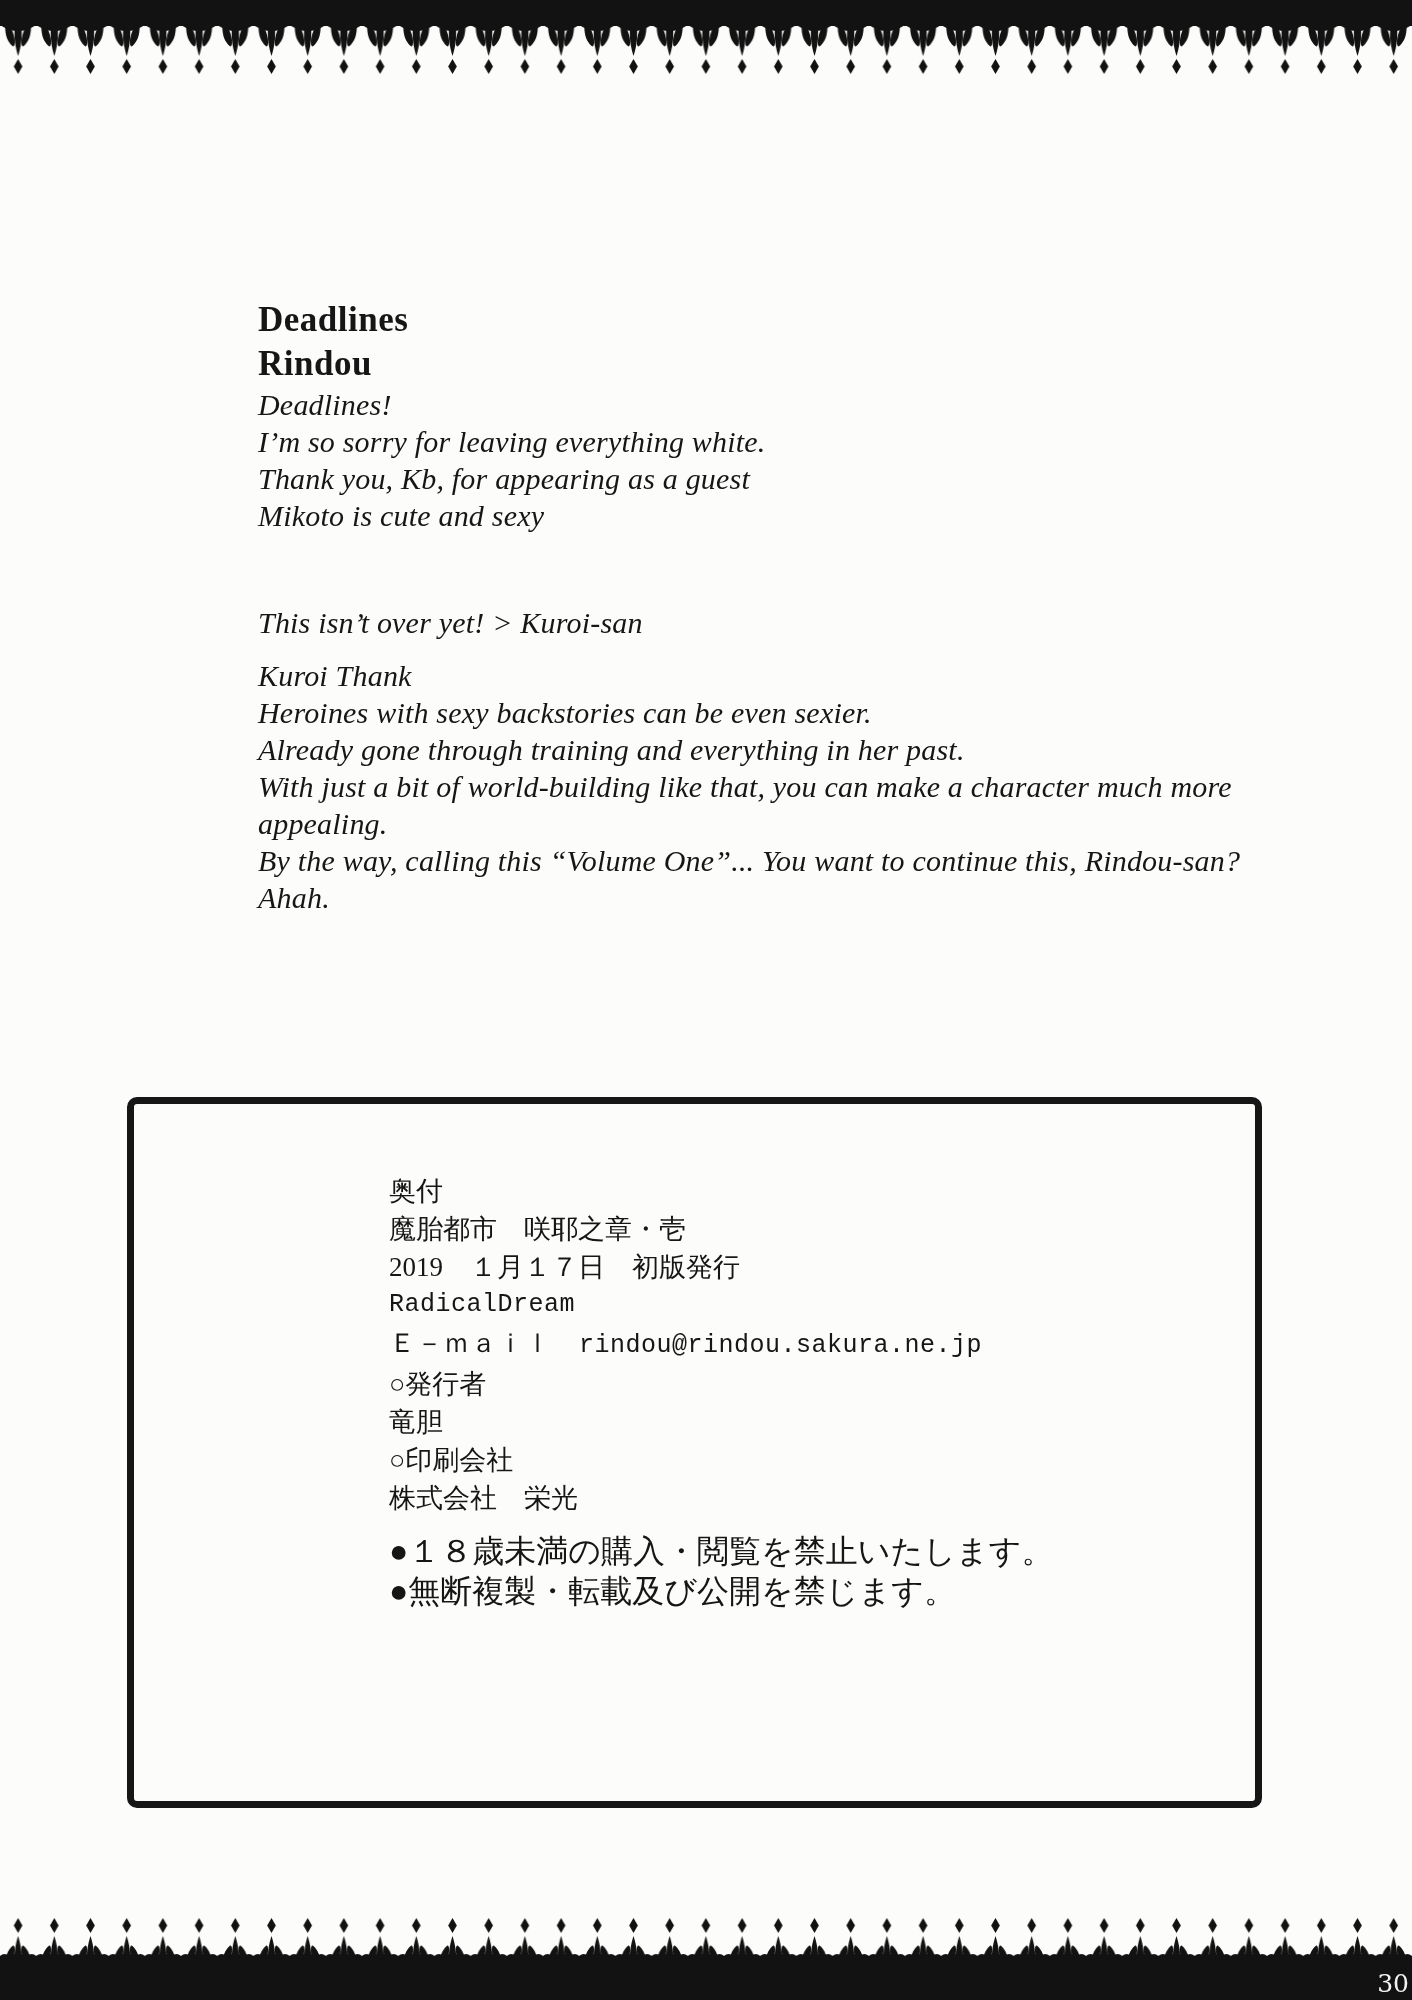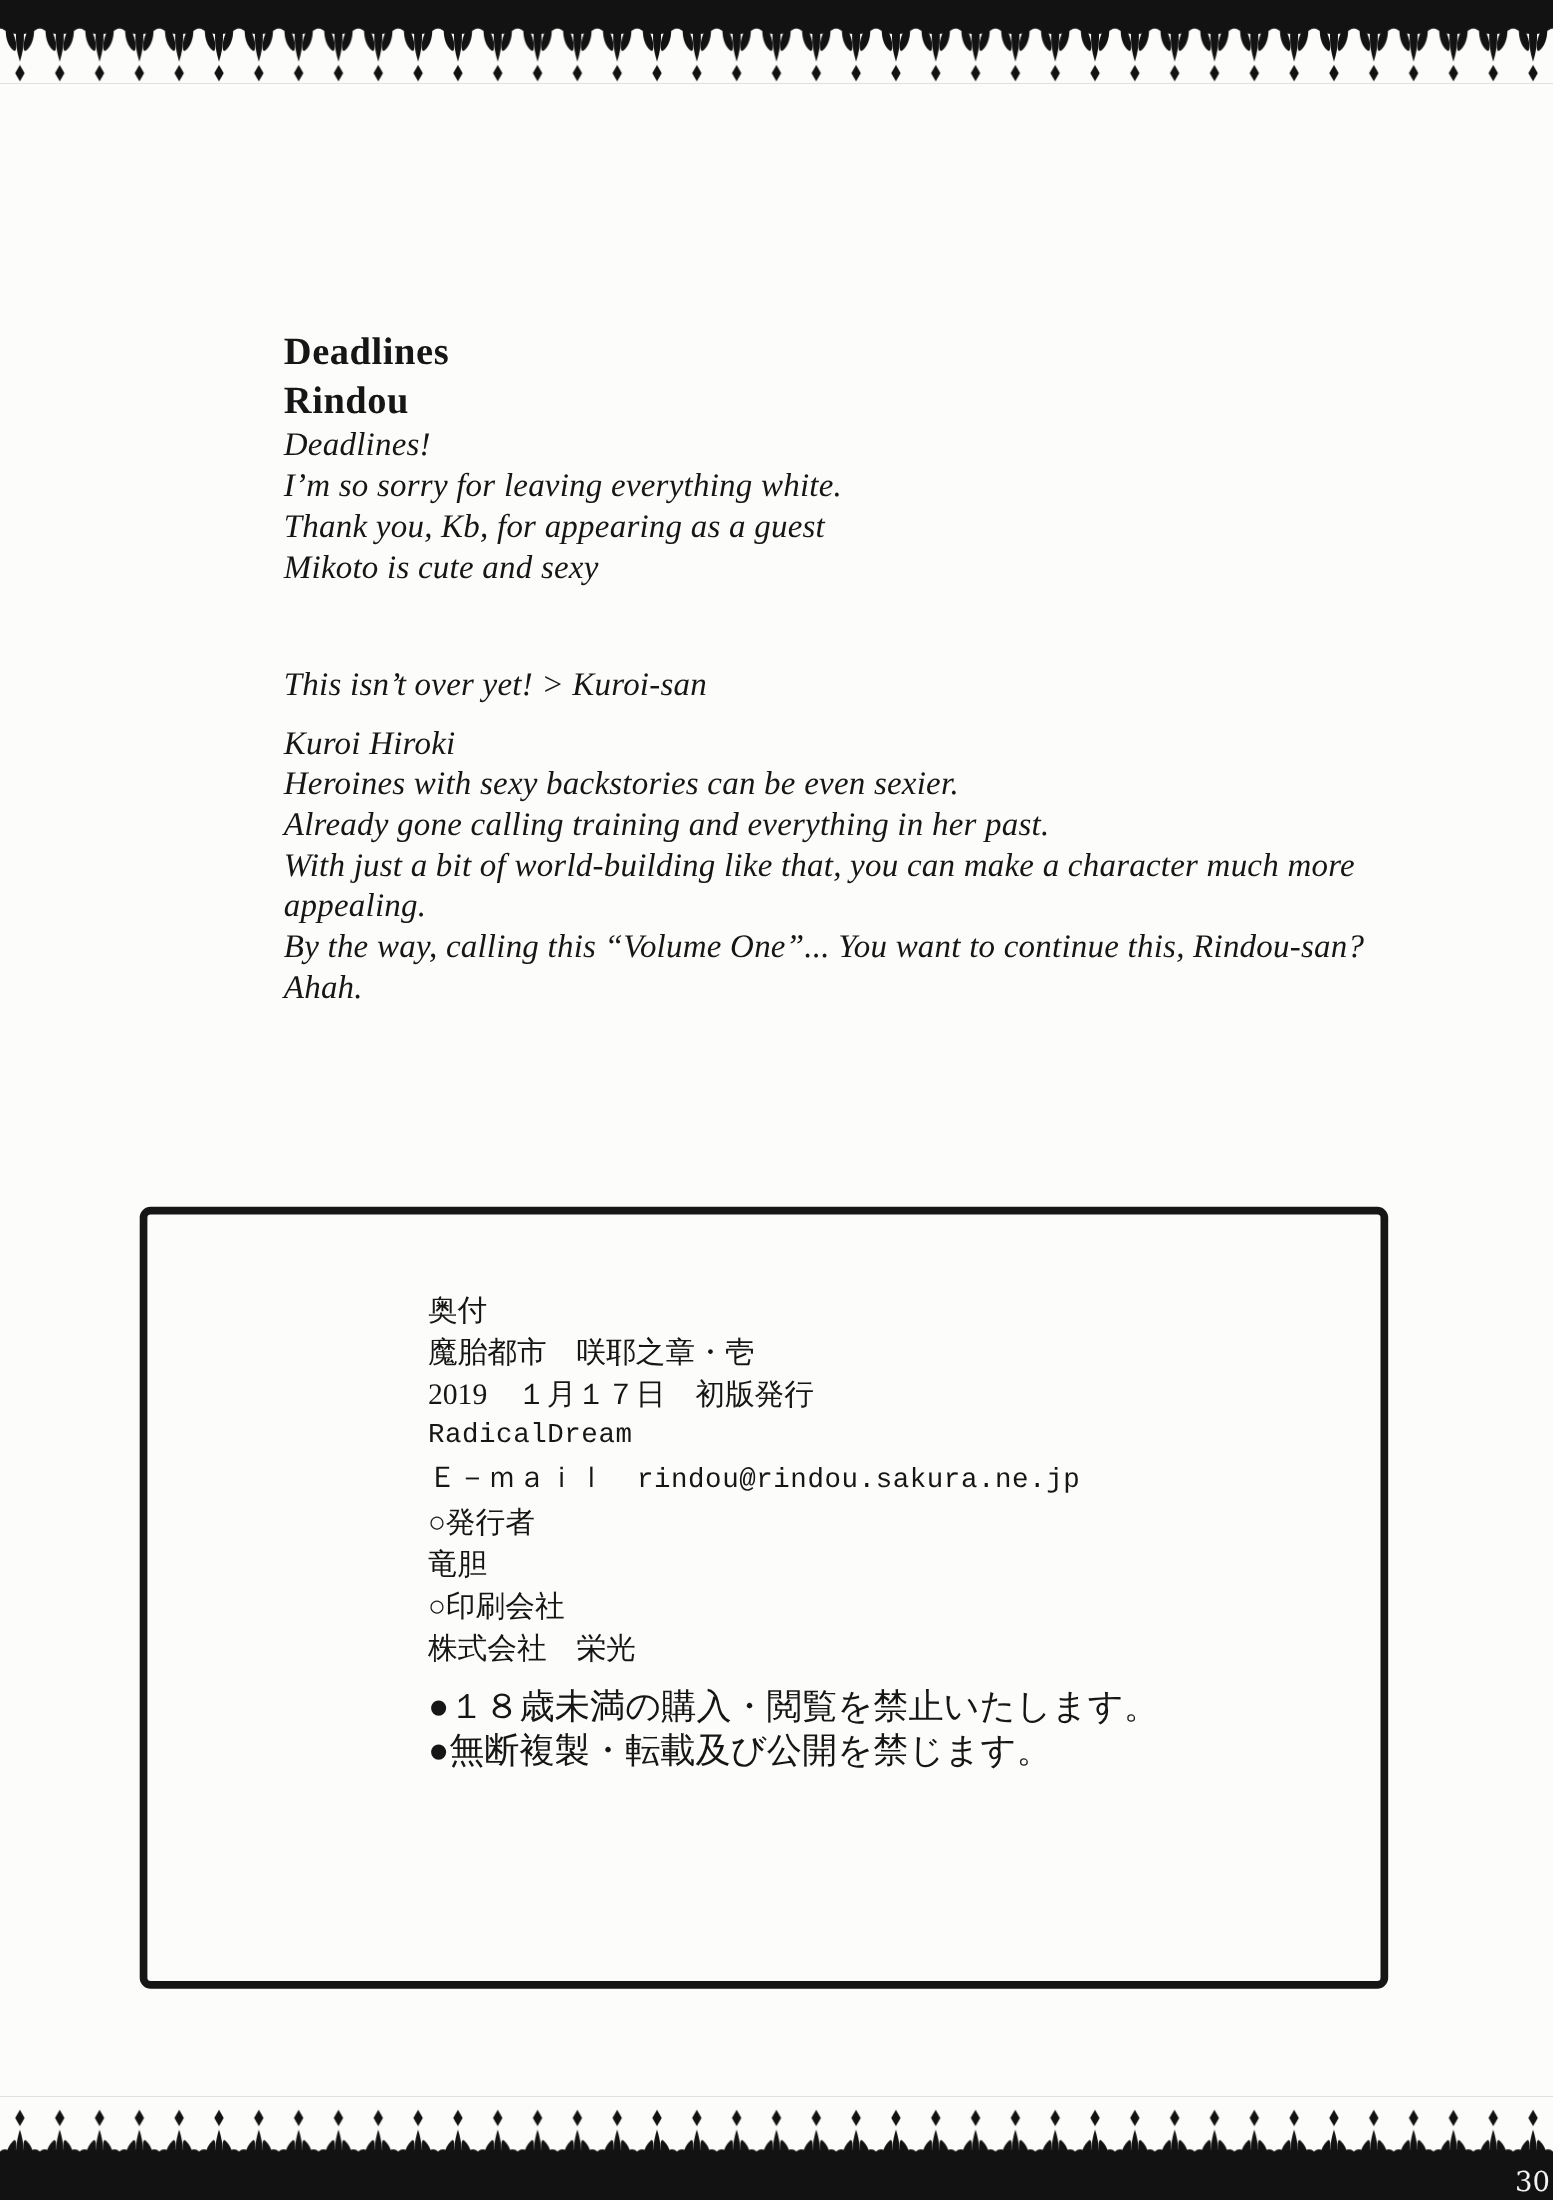--- a/index.html
+++ b/index.html
@@ -71,23 +71,23 @@
   <section class="afterword">
     <h1 class="head">Deadlines</h1>
     <h2 class="head">Rindou</h2>
     <p class="line">Deadlines!</p>
     <p class="line">I’m so sorry for leaving everything white.</p>
     <p class="line">Thank you, Kb, for appearing as a guest</p>
     <p class="line">Mikoto is cute and sexy</p>
     <div class="gap-large"></div>
     <p class="line">This isn’t over yet! &gt; Kuroi-san</p>
     <div class="gap-small"></div>
-    <p class="line">Kuroi Hiroki</p>
+    <p class="line">Kuroi Thank</p>
     <p class="line">Heroines with sexy backstories can be even sexier.</p>
-    <p class="line">Already gone calling training and everything in her past.</p>
+    <p class="line">Already gone through training and everything in her past.</p>
     <p class="line">With just a bit of world-building like that, you can make a character much more</p>
     <p class="line">appealing.</p>
     <p class="line">By the way, calling this “Volume One”... You want to continue this, Rindou-san?</p>
     <p class="line">Ahah.</p>
   </section>
 
   <section class="colophon-box">
     <p>奥付</p>
     <p>魔胎都市　咲耶之章・壱</p>
     <p>2019　１月１７日　初版発行</p>

